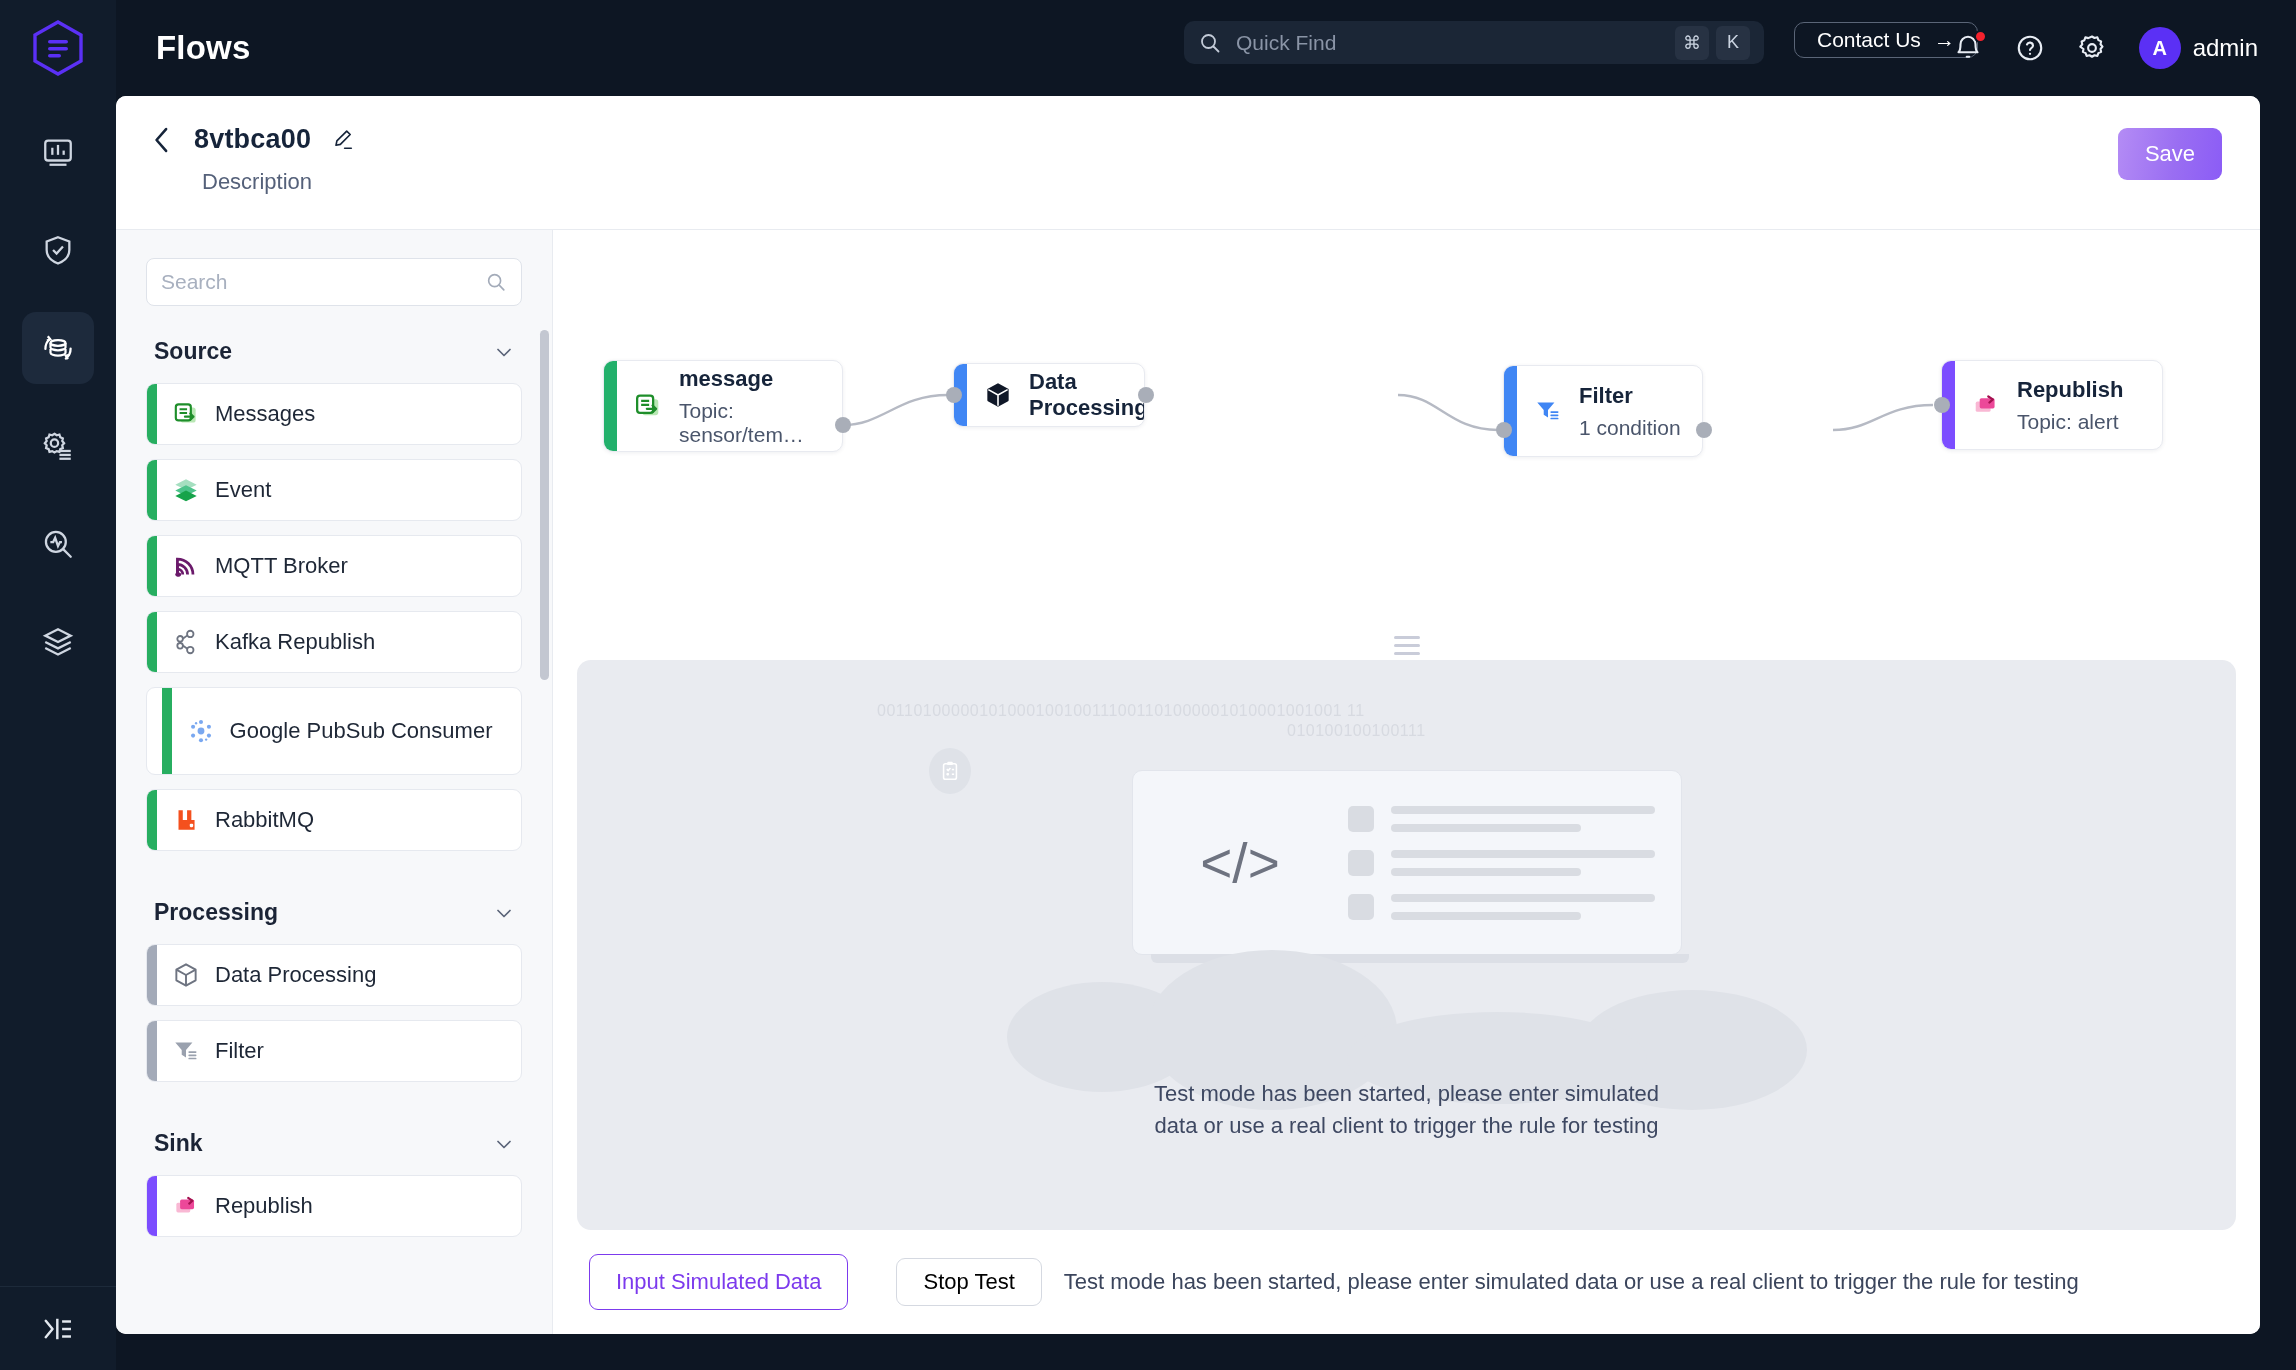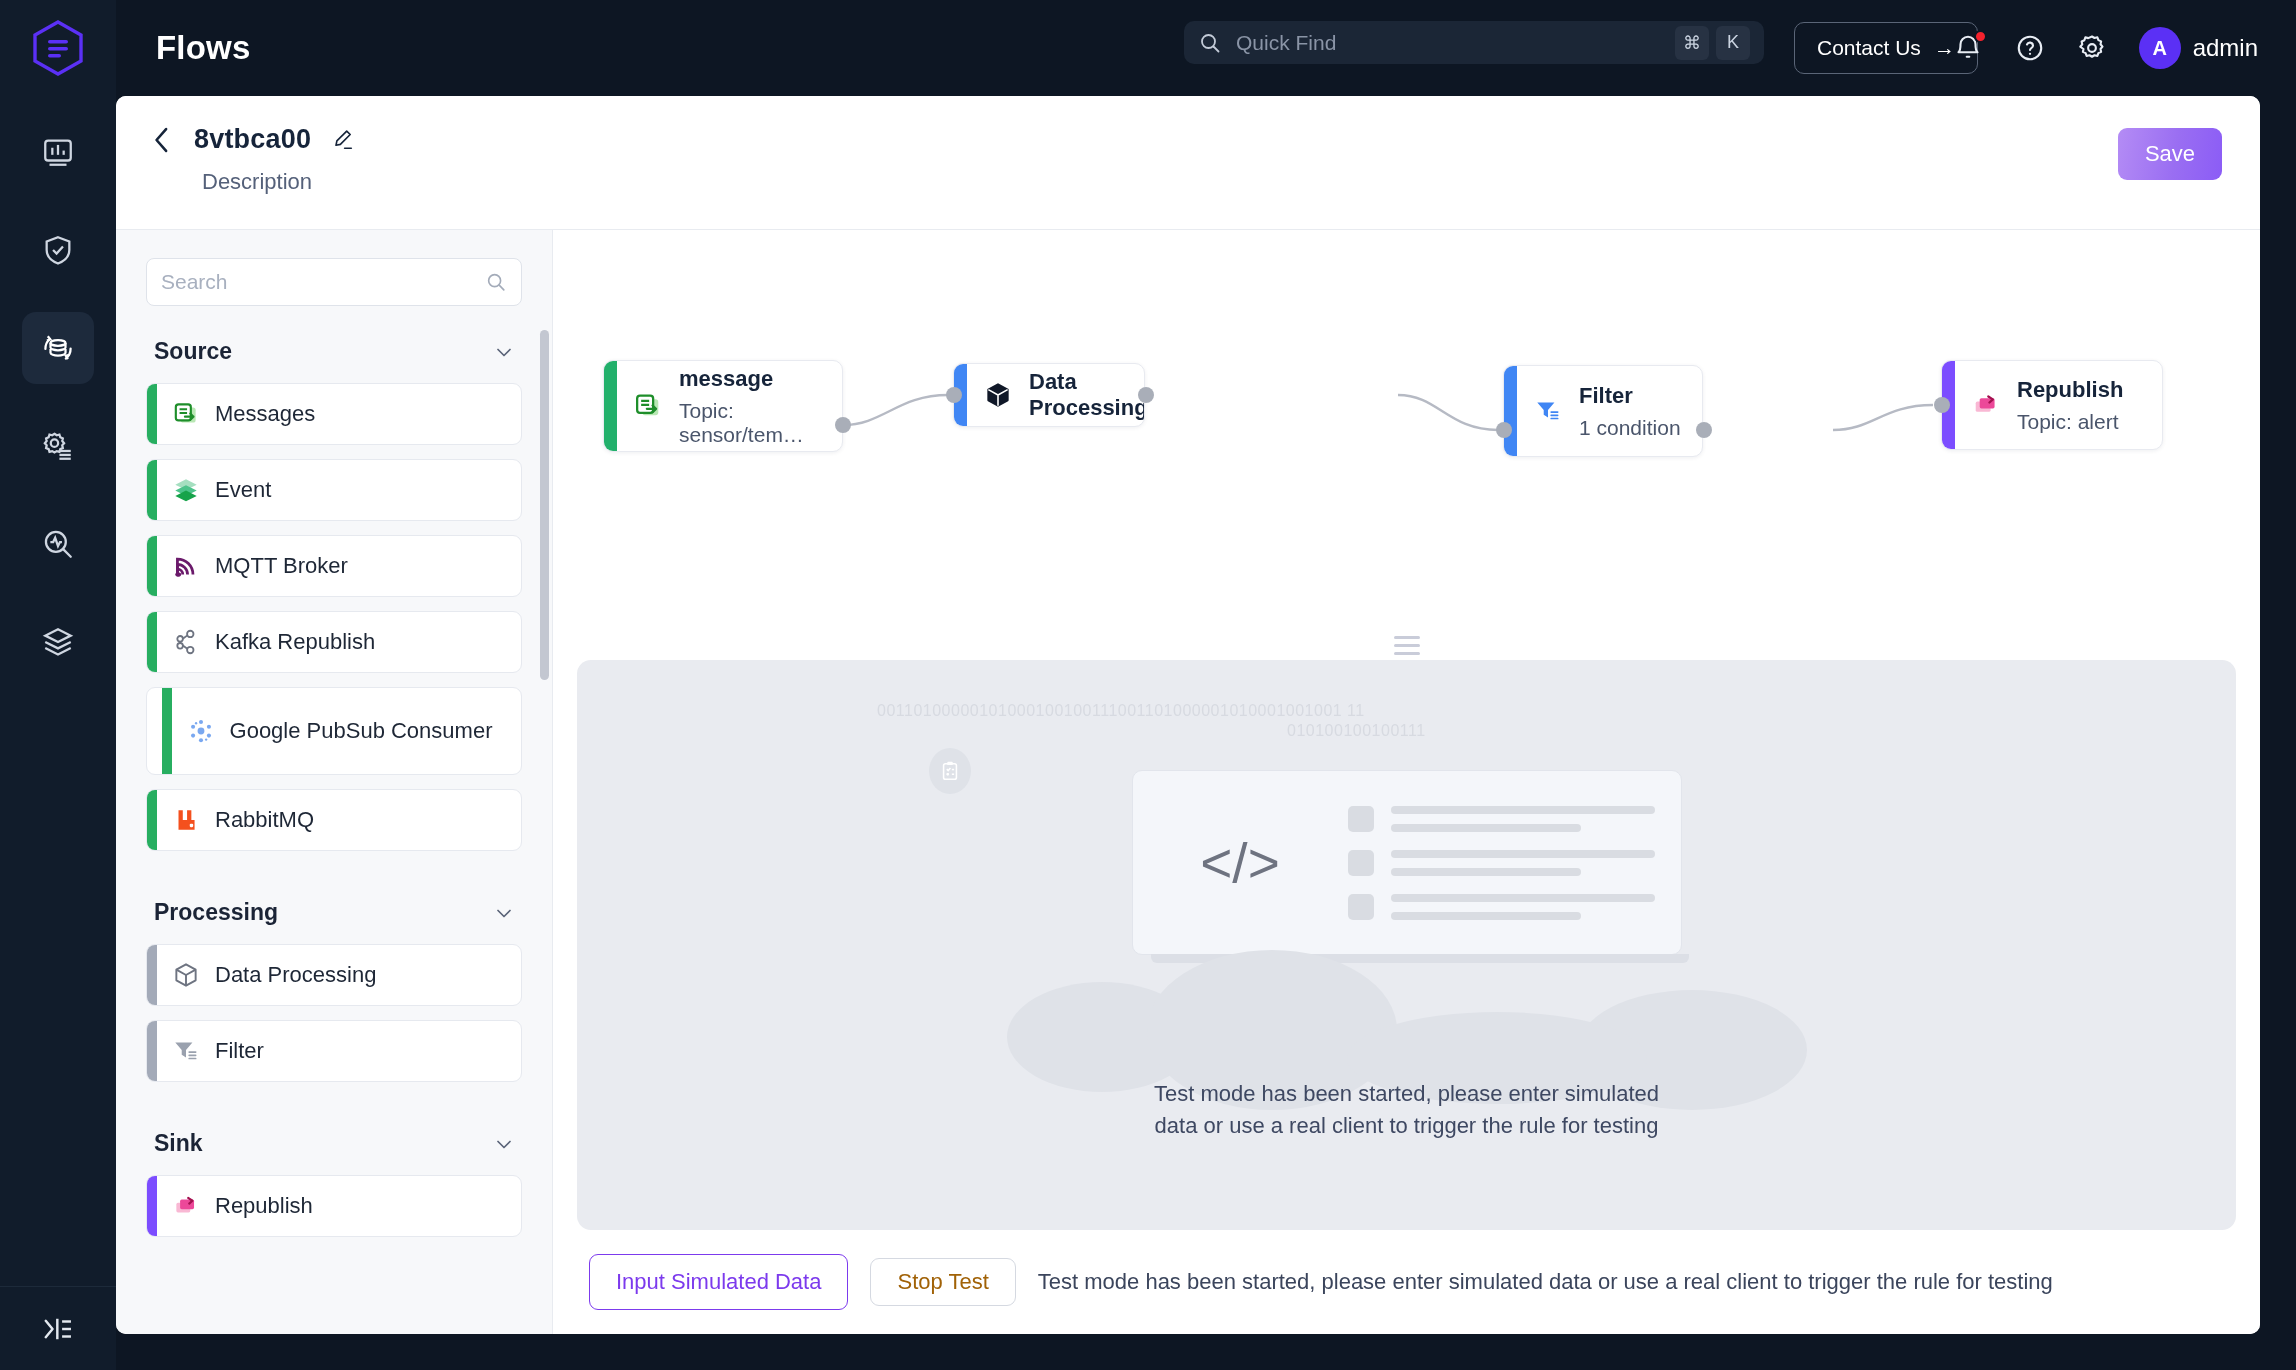--- a/index.html
+++ b/index.html
@@ -50,21 +50,21 @@
     color: #d6dde8; font-size: 21px; font-family: "Liberation Sans", sans-serif;
     margin-left: 14px;
   }
   .qf-input::placeholder { color: #8a94a6; }
   .kbd {
     width: 34px; height: 34px; background: #273243; border-radius: 6px;
     display: flex; align-items: center; justify-content: center;
     color: #cbd4e1; font-size: 18px; margin-left: 7px;
   }
   .contact-btn {
-    position: absolute; left: 1678px; top: 22px; height: 52px;
+    position: absolute; left: 1678px; top: 22px; height: 36px;
     border: 1px solid #5a6577; border-radius: 10px; color: #fff;
     display: flex; align-items: center; gap: 13px; padding: 0 22px;
     font-size: 21px; cursor: pointer; background: transparent;
     font-family: "Liberation Sans", sans-serif;
   }
   .top-icons {
     position: absolute; right: 38px; top: 0; height: 96px;
     display: flex; align-items: center; gap: 32px;
   }
   .icon-btn { position: relative; cursor: pointer; display: flex; align-items: center; }
@@ -204,22 +204,23 @@
   .footer {
     height: 104px; display: flex; align-items: center; padding: 0 36px; gap: 22px; flex-shrink: 0;
   }
   .btn-outline-primary {
     height: 56px; padding: 0 26px; border-radius: 9px; background: #fff;
     border: 1px solid #7c3aed; color: #7c3aed; font-size: 22px; cursor: pointer;
     font-family: "Liberation Sans", sans-serif;
   }
   .btn-outline {
     height: 48px; padding: 0 26px; border-radius: 9px; background: #fff;
-    border: 1px solid #d5d9e1; color: #a16207; font-size: 22px; cursor: pointer;
+    border: 1px solid #d5d9e1; color: #000000; font-size: 22px; cursor: pointer;
     font-family: "Liberation Sans", sans-serif;
+    margin-left: 26px;
   }
   .footer-msg { font-size: 22px; color: #3b455c; }
 </style>
 </head>
 <body>
 
 <div class="app">
 
   <div class="rail">
     <div class="rail-logo">

